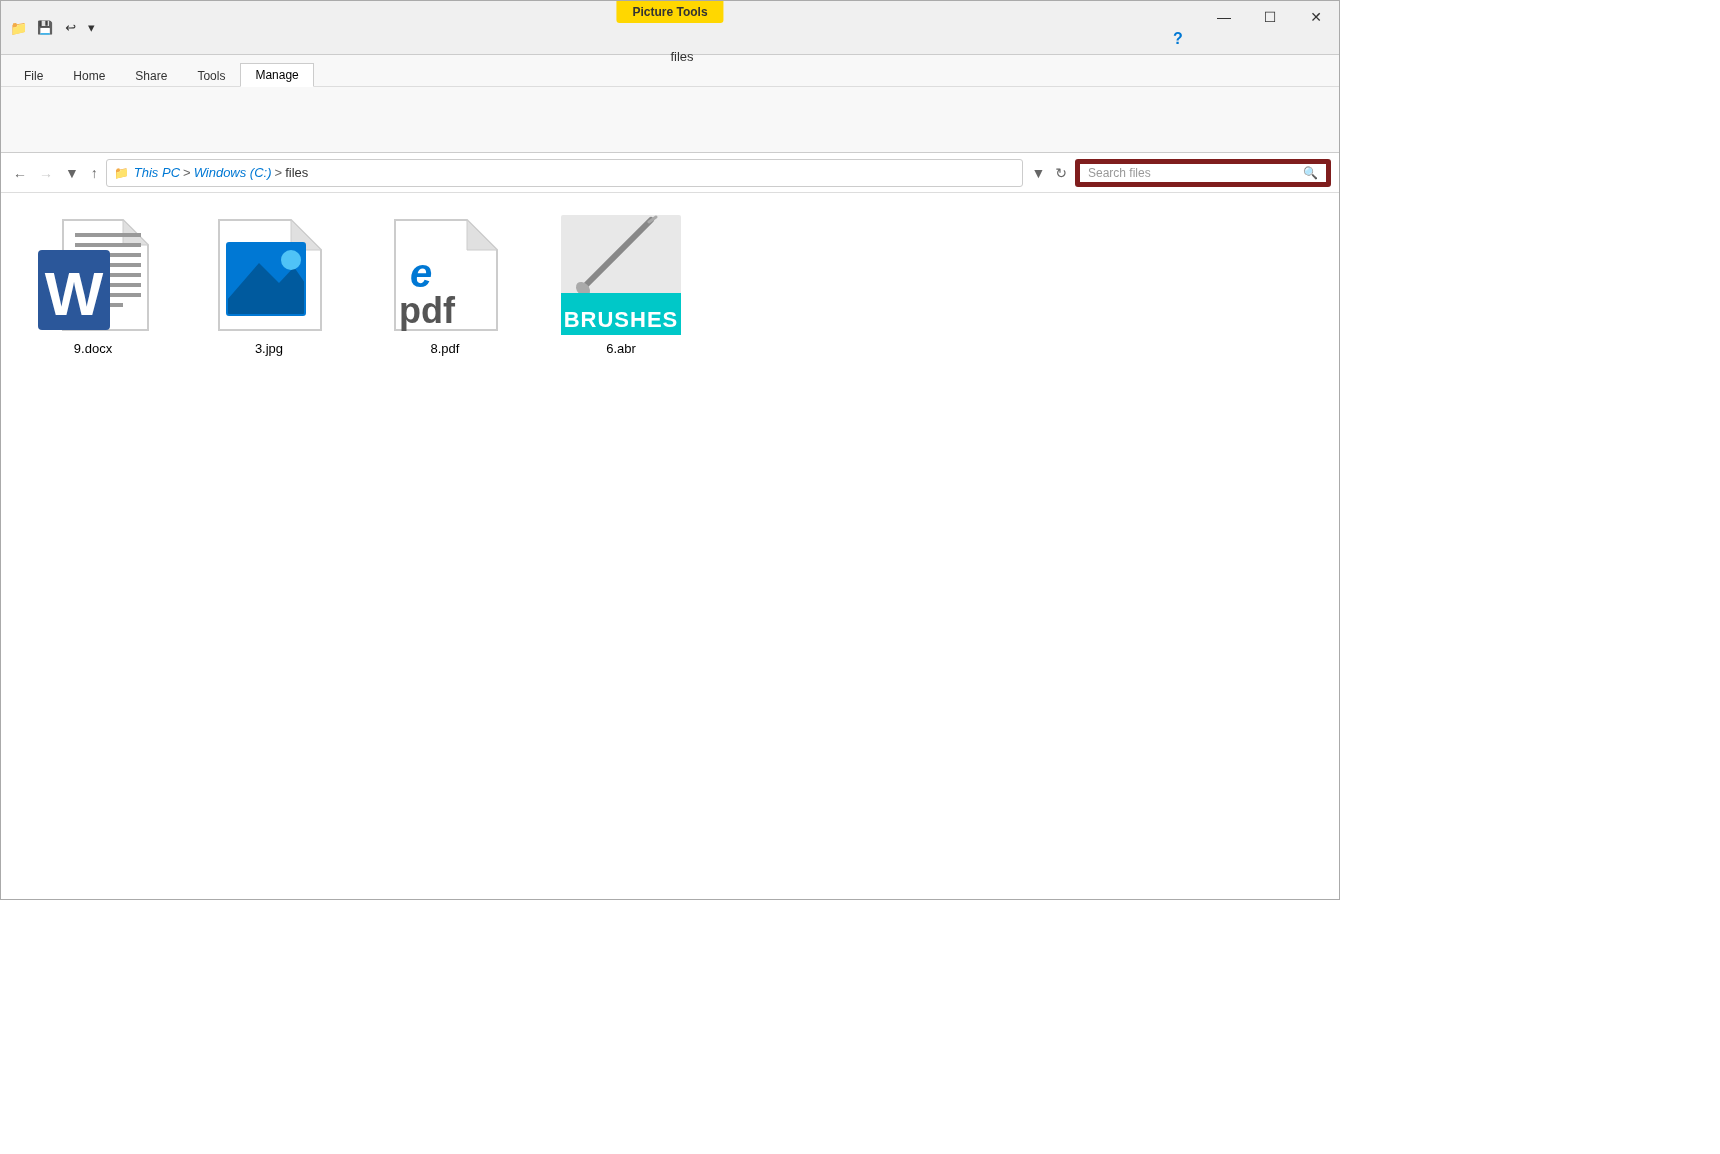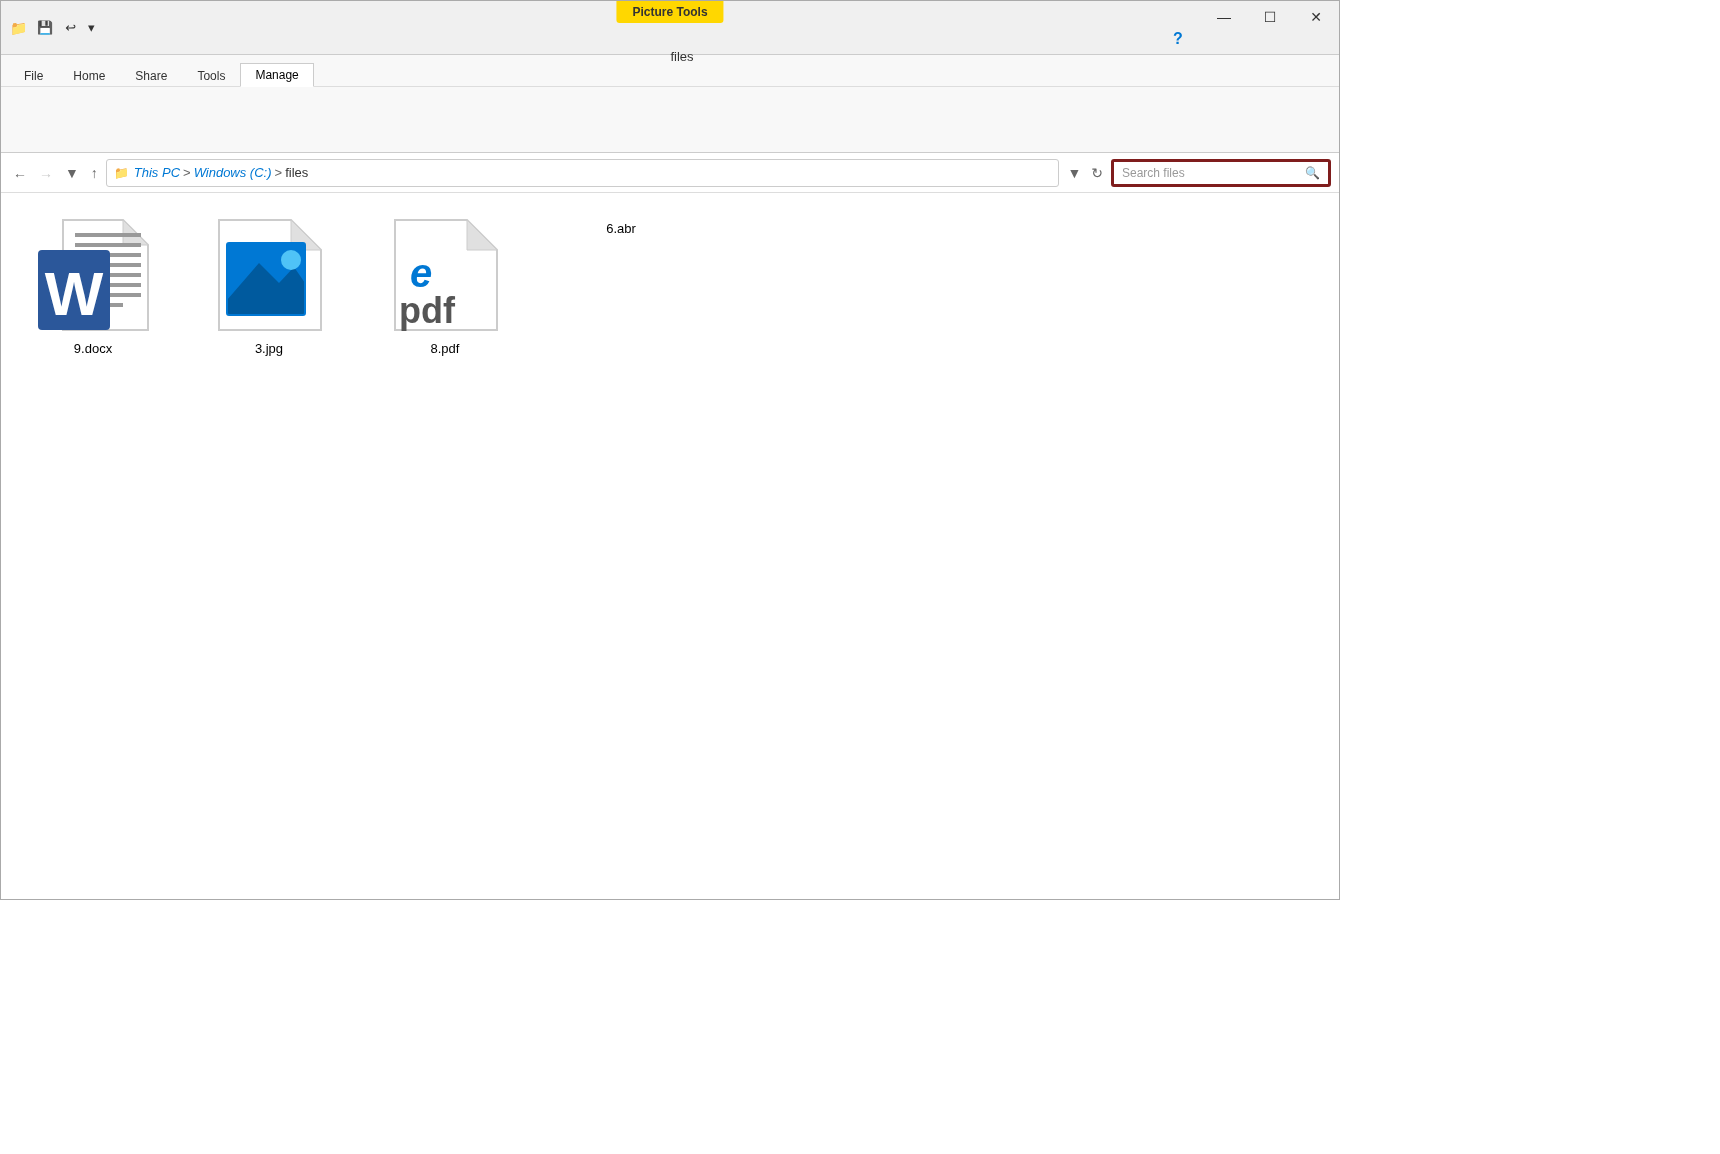--- a/index.html
+++ b/index.html
@@ -151,25 +151,25 @@
     }
     .path-sep { color: #666; margin: 0 3px; }
     .path-end { color: #333; }
     .address-end-btns {
       display: flex;
       gap: 2px;
     }
     .search-box {
       display: flex;
       align-items: center;
-      border: 3px solid #7f1d1d;
+      border: 5px solid #7f1d1d;
       border-radius: 3px;
       height: 28px;
       padding: 0 8px;
-      width: 220px;
+      width: 256px;
       font-size: 12px;
       color: #999;
       cursor: text;
       background: #fff;
     }
     .search-icon { margin-left: auto; color: #666; }
 
     
     .main-content {
       display: flex;
@@ -372,20 +372,34 @@
           <text x="25" y="72" font-size="40" fill="#0078d4" font-family="Arial" font-weight="bold" font-style="italic">e</text>
 
           <text x="14" y="108" font-size="36" fill="#555" font-family="Arial" font-weight="bold">pdf</text>
         </svg>
       </div>
       <span class="file-label">8.pdf</span>
     </div>
 
 
     <div class="file-item">
+      <div class="file-icon">
+        <svg viewBox="0 0 120 120" xmlns="http://www.w3.org/2000/svg">
+
+          <rect x="0" y="0" width="120" height="90" fill="#e8e8e8" rx="2"></rect>
+
+          <line x1="90" y1="5" x2="20" y2="75" stroke="#888" stroke-width="6" stroke-linecap="round"></line>
+          <line x1="88" y1="7" x2="95" y2="2" stroke="#aaa" stroke-width="3" stroke-linecap="round"></line>
+
+          <ellipse cx="22" cy="74" rx="6" ry="8" fill="#aaa" transform="rotate(-45,22,74)"></ellipse>
+
+          <rect x="0" y="78" width="120" height="42" fill="#00c8c8"></rect>
+          <text x="60" y="112" font-size="22" font-weight="bold" fill="white" text-anchor="middle" font-family="Arial" letter-spacing="1">BRUSHES</text>
+        </svg>
+      </div>
       <span class="file-label">6.abr</span>
     </div>
 
   </div>
 </div>
 
 <div class="status-bar">
   <span>6 items</span>
   <div class="status-view-btns">
     <button class="view-btn" title="Large icons">⊞</button>

